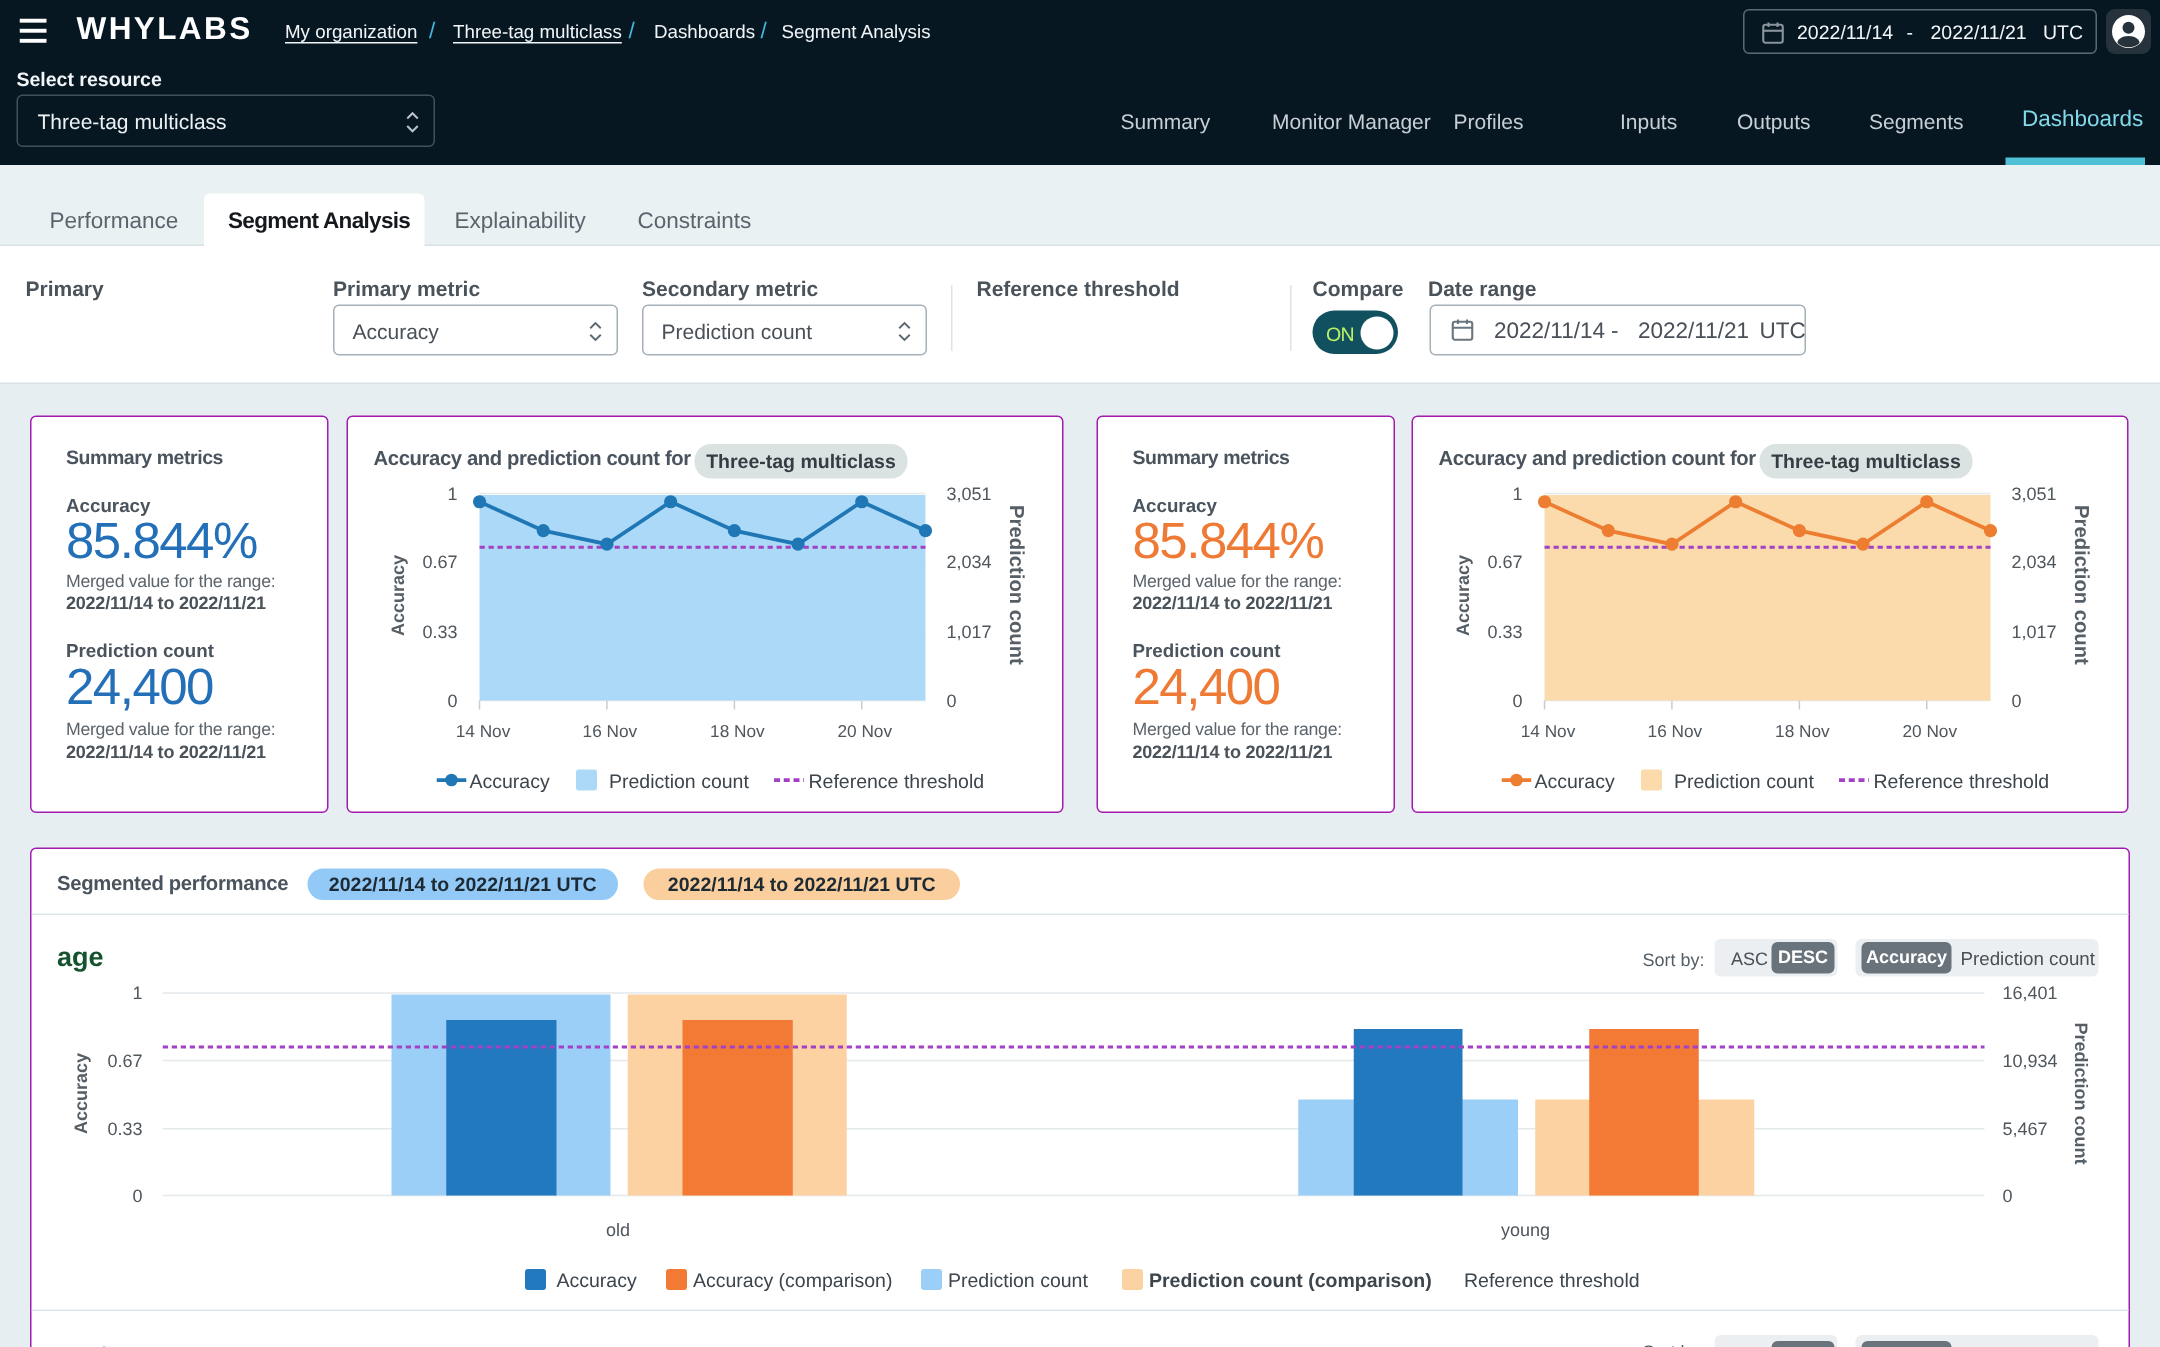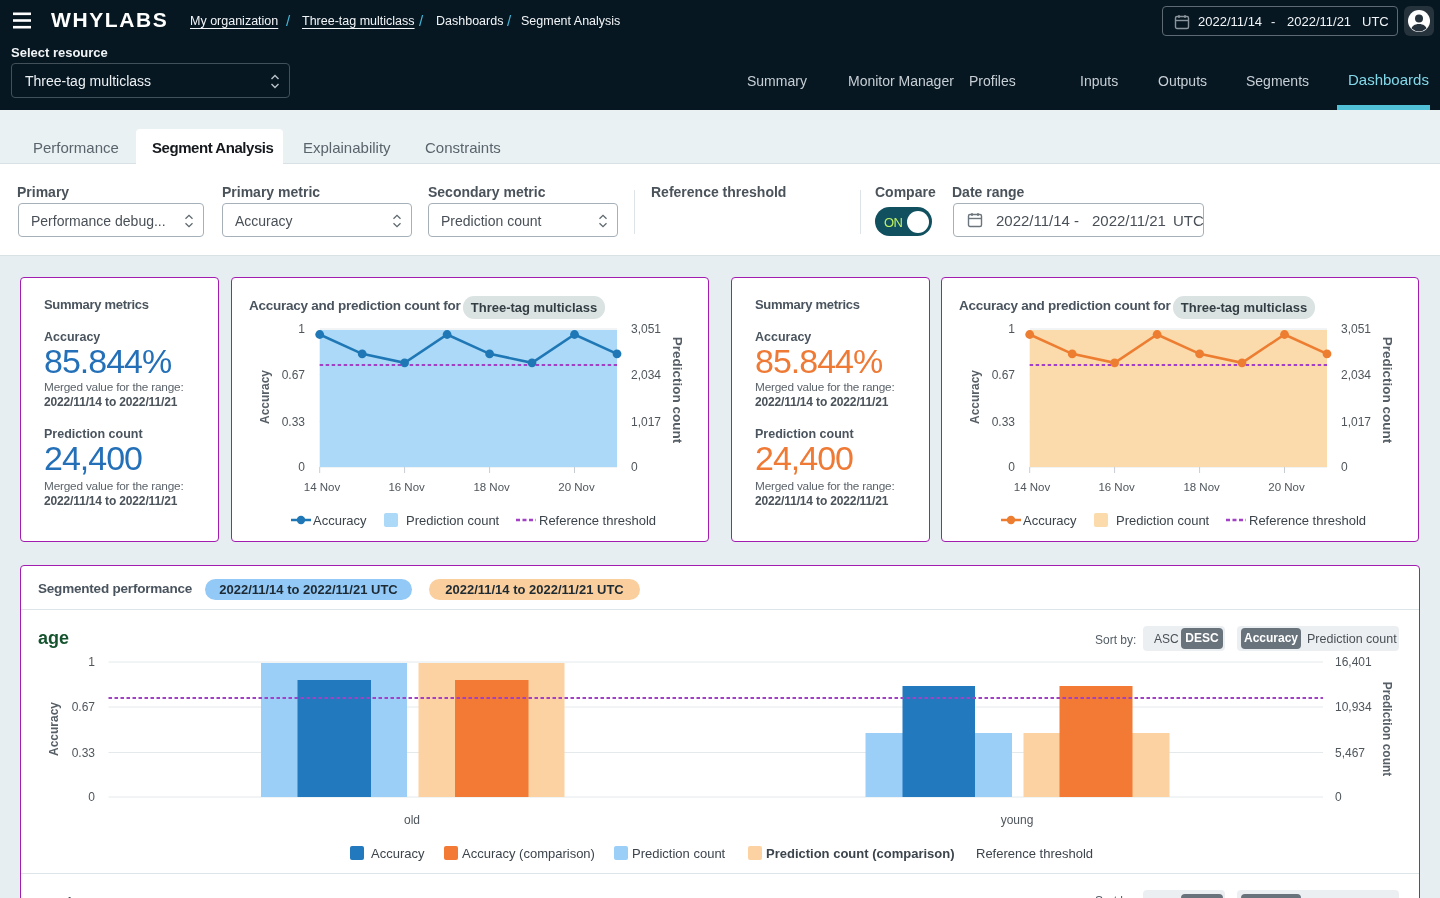--- a/index.html
+++ b/index.html
@@ -82,27 +82,20 @@
 <div class="abs" id="tabstrip">
   <div class="abs" style="left:136px;top:19px;width:147px;height:35px;background:#fff;border-radius:4px 4px 0 0;"></div>
   <div class="tab" style="left:33px;">Performance</div>
   <div class="tab" style="left:152px;color:#15191D;font-weight:bold;letter-spacing:-0.45px;">Segment Analysis</div>
   <div class="tab" style="left:303px;">Explainability</div>
   <div class="tab" style="left:425px;">Constraints</div>
 </div>
 
 <div class="abs" id="filters">
   <div class="flabel" style="left:17px;top:20px;">Primary</div>
-  <div class="fbox" style="left:18px;top:39px;width:186px;">
-    <div class="abs" style="left:12px;top:9px;">Performance debug...</div>
-    <svg class="abs" style="left:165px;top:10px" width="10" height="14" viewBox="0 0 10 14" fill="none" stroke="#5E686F" stroke-width="1.3">
-      <path d="M1.5 4.8 L5 1.4 L8.5 4.8"></path>
-        <path d="M1.5 9.2 L5 12.6 L8.5 9.2"></path>
-    </svg>
-  </div>
   <div class="flabel" style="left:222px;top:20px;">Primary metric</div>
   <div class="fbox" style="left:222px;top:39px;width:190px;">
     <div class="abs" style="left:12px;top:9px;">Accuracy</div>
     <svg class="abs" style="left:169px;top:10px" width="10" height="14" viewBox="0 0 10 14" fill="none" stroke="#5E686F" stroke-width="1.3">
       <path d="M1.5 4.8 L5 1.4 L8.5 4.8"></path>
         <path d="M1.5 9.2 L5 12.6 L8.5 9.2"></path>
     </svg>
   </div>
   <div class="flabel" style="left:428px;top:20px;">Secondary metric</div>
   <div class="fbox" style="left:428px;top:39px;width:190px;">

